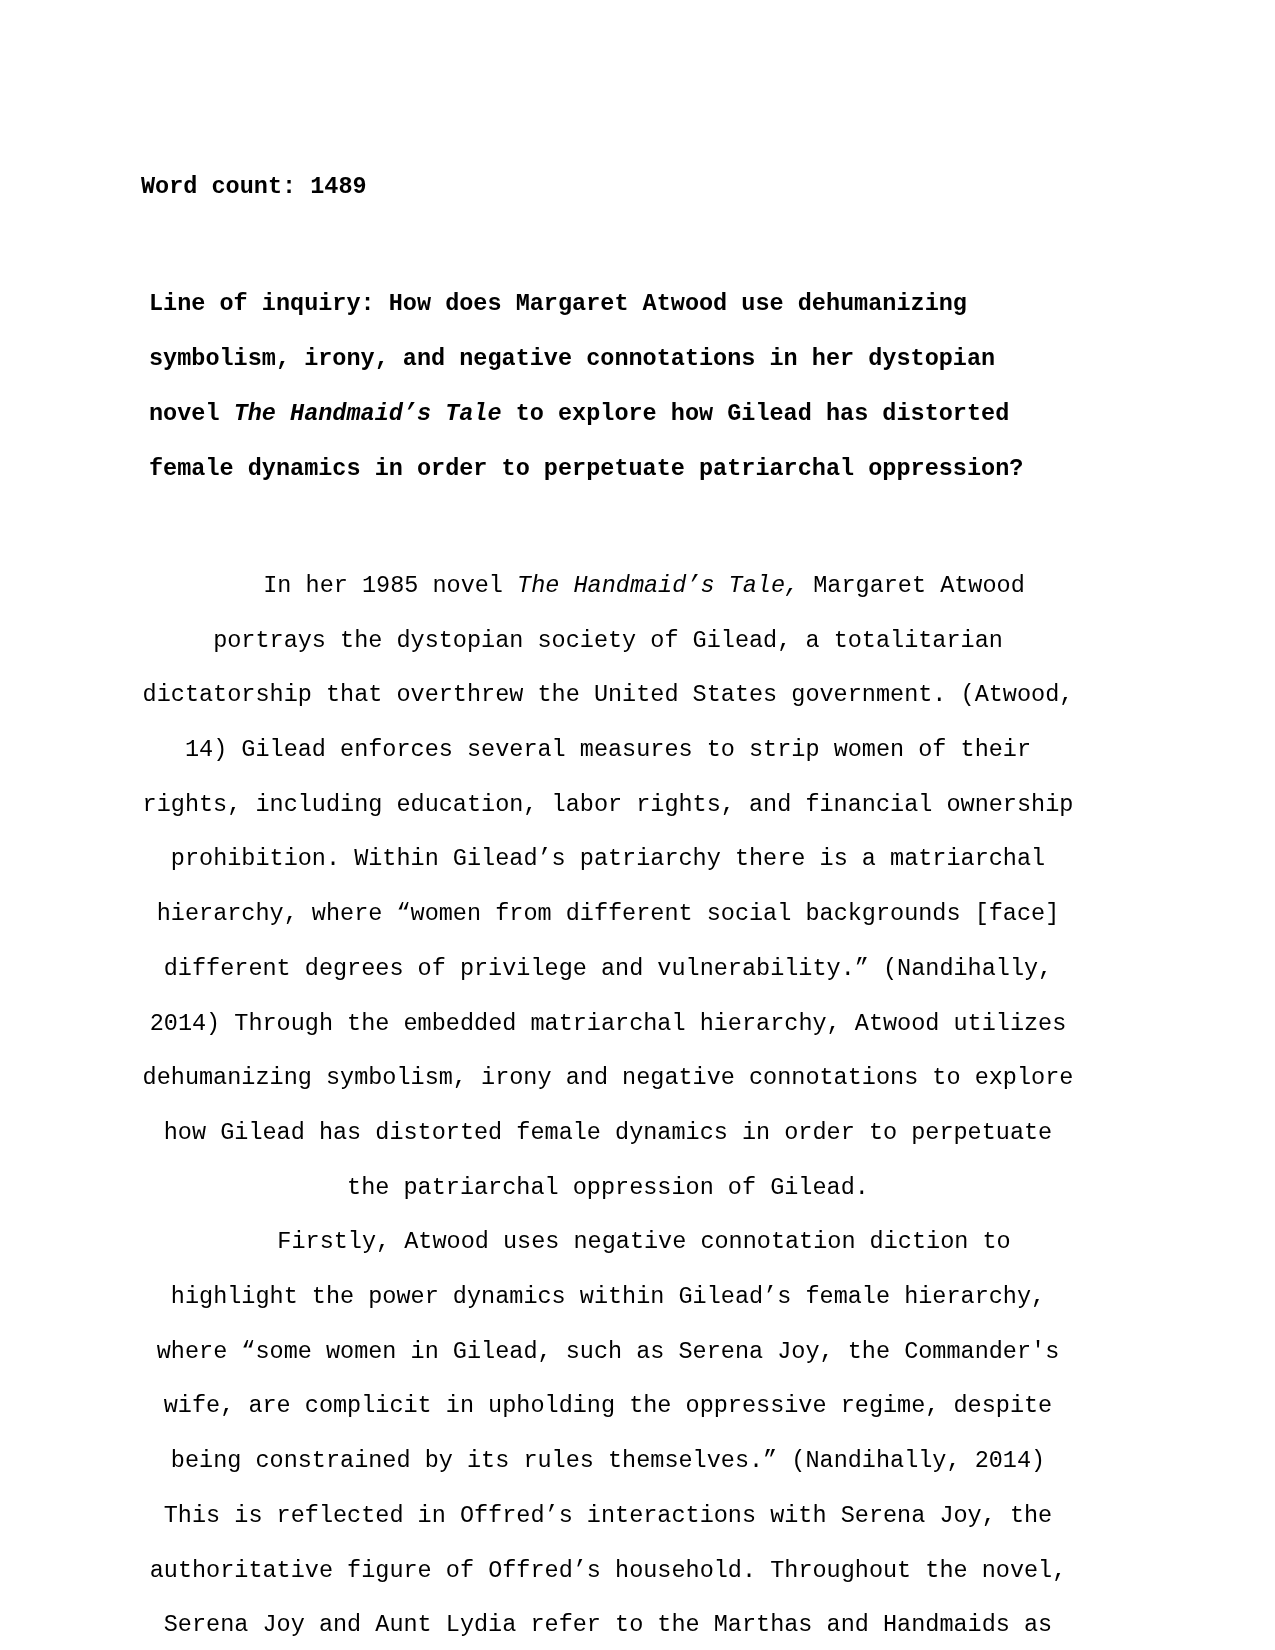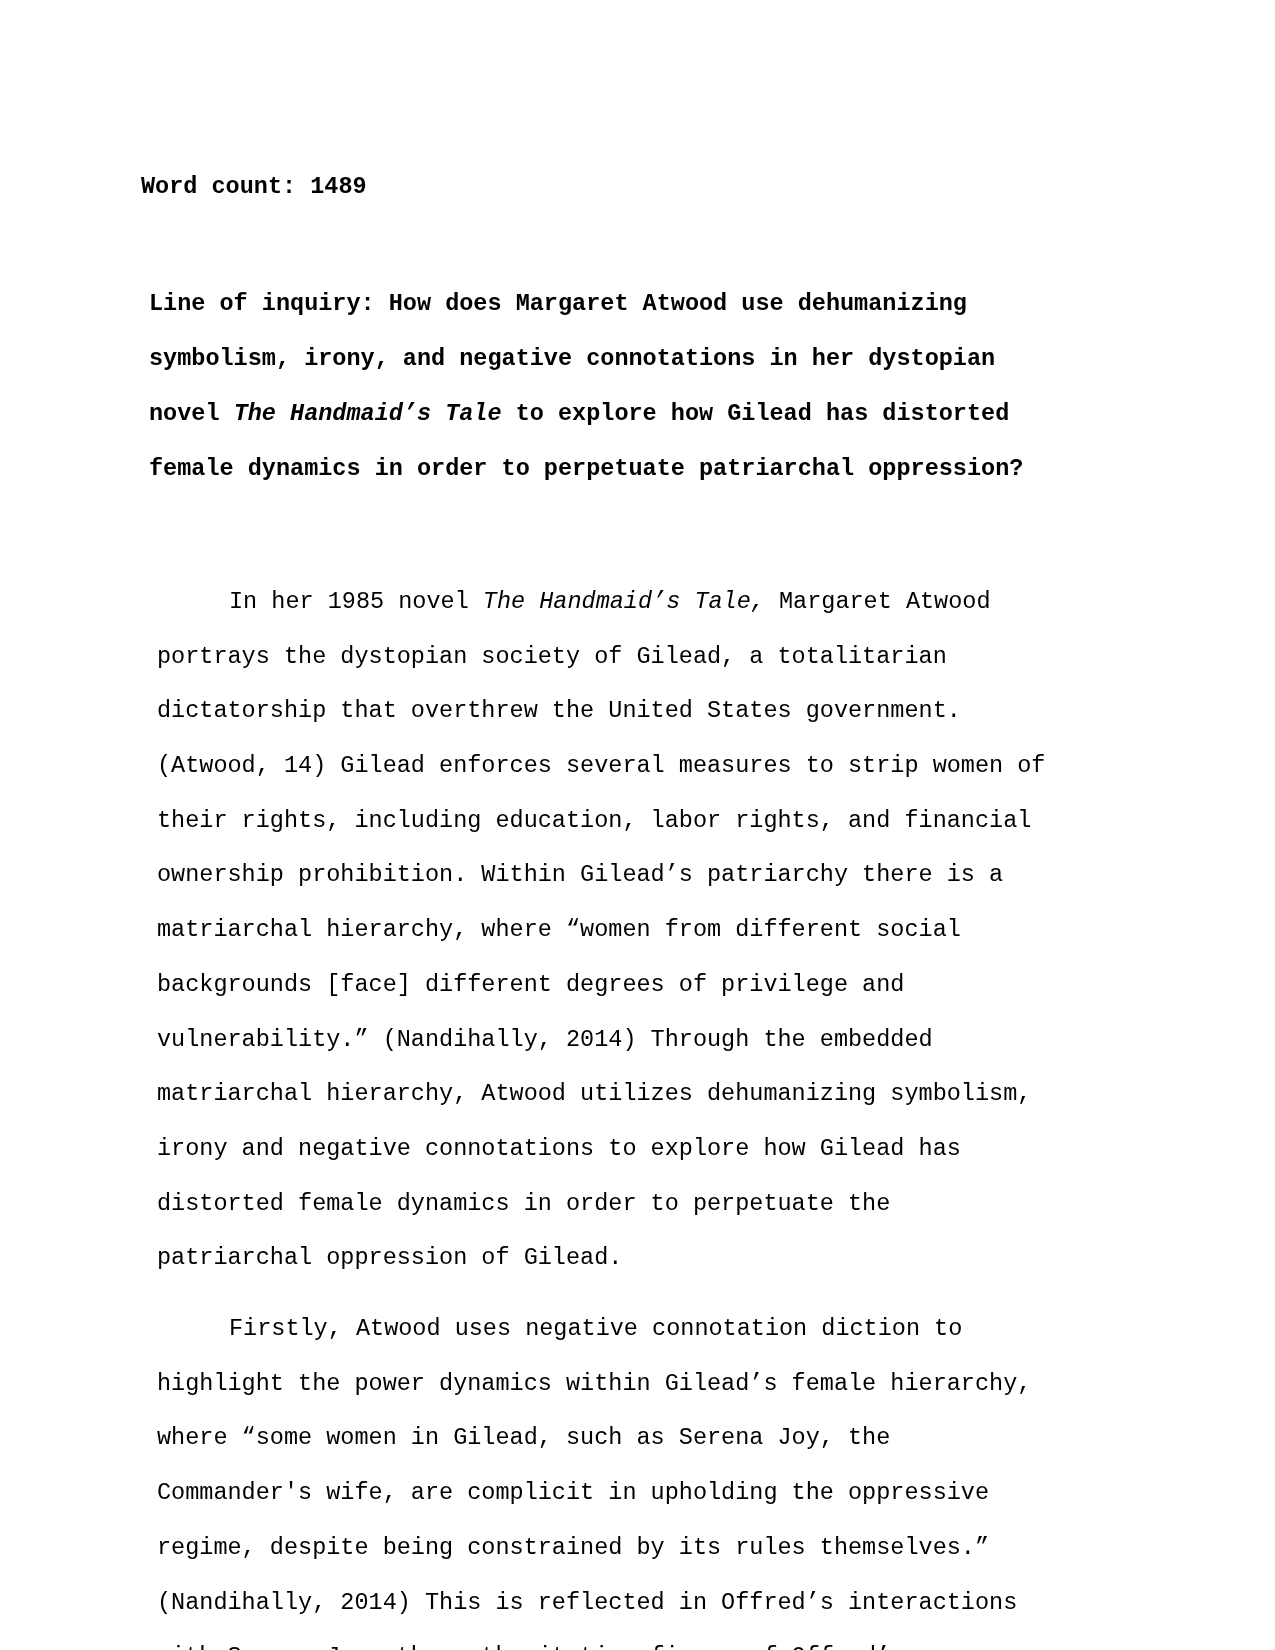--- a/index.html
+++ b/index.html
@@ -36,22 +36,23 @@
     margin: 0 0 0 0;
   }
   .spacer-line {
     height: 54.7px;
   }
   .inquiry {
     font-weight: bold;
     margin: 8px;
   }
   .para {
-    margin: 16px;
+    margin: 0;
     text-indent: 72px;
+    text-align: center;
   }
   i, .ital {
     font-style: italic;
   }
   .bi {
     font-style: italic;
     font-weight: bold;
   }
 </style>
 </head>

